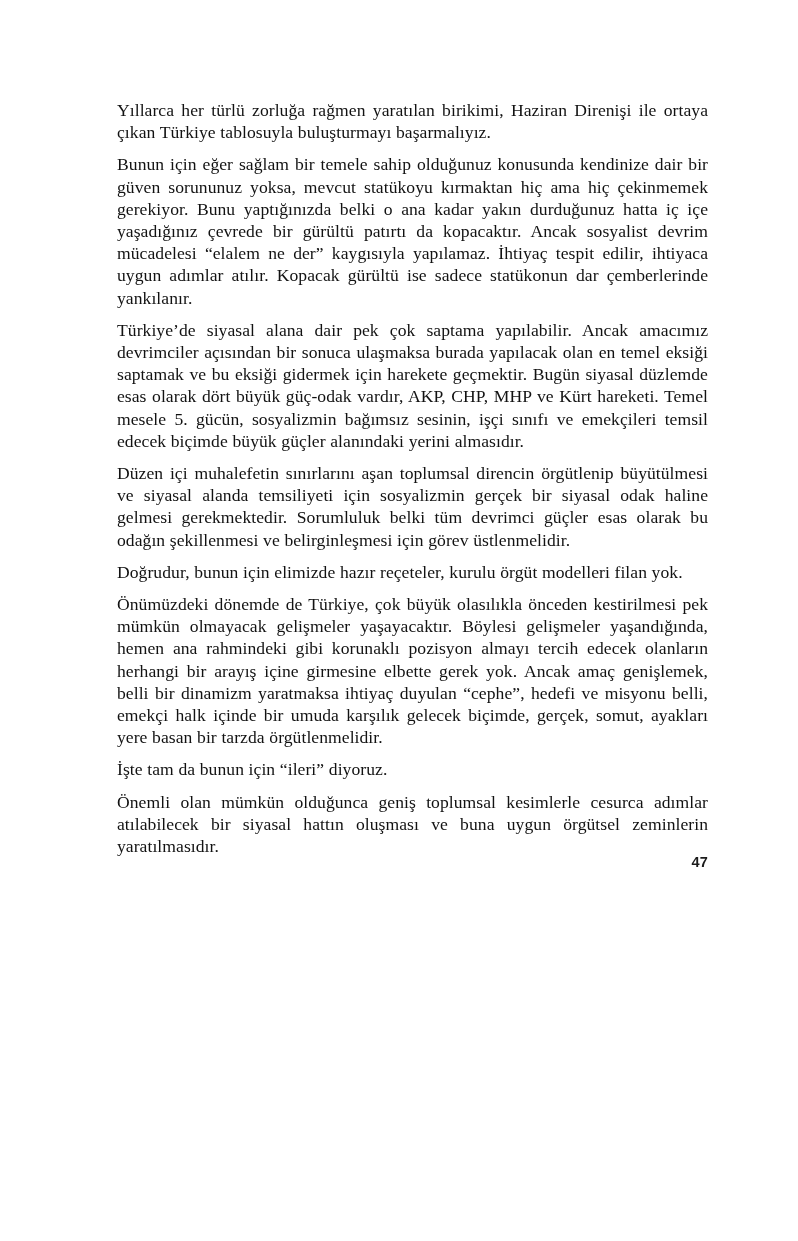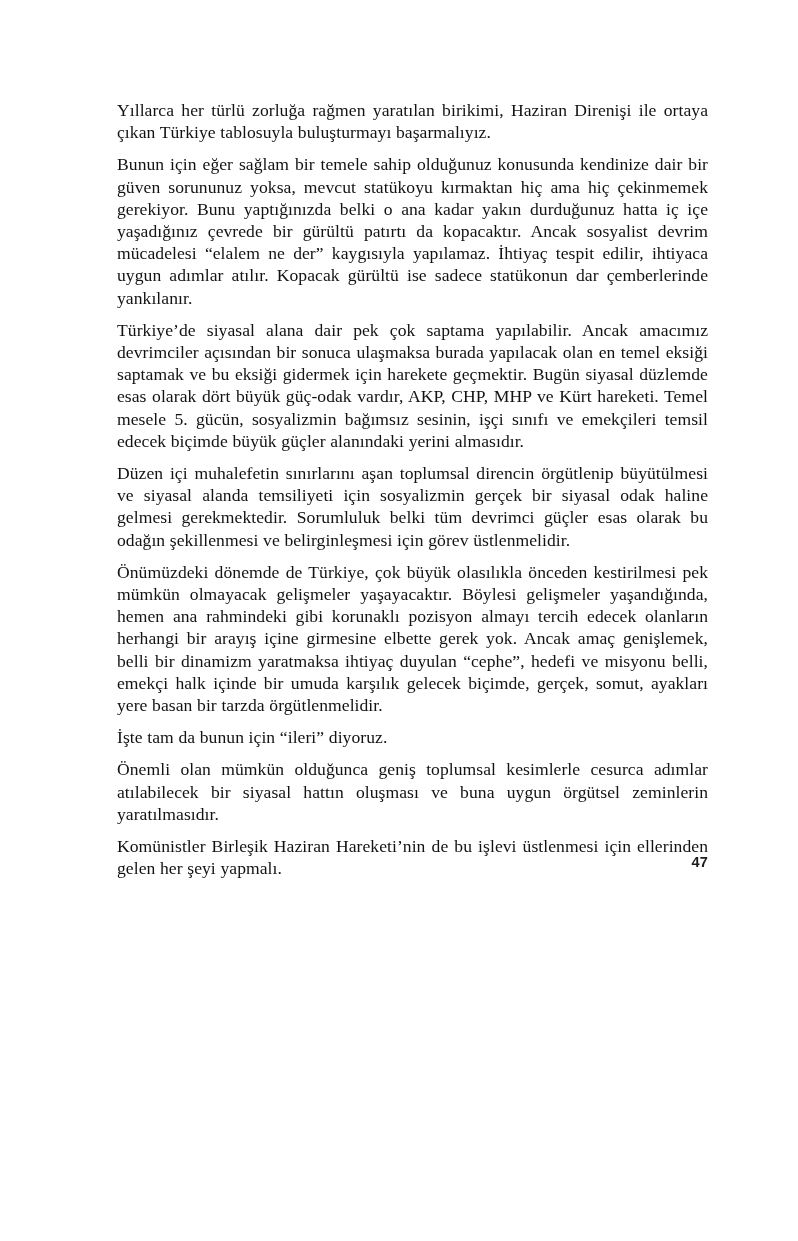--- a/index.html
+++ b/index.html
@@ -57,21 +57,21 @@
 </head>
 <body>
 
 <div class="page">
 
   <div class="text-column">
     <p class="para">Yıllarca her türlü zorluğa rağmen yaratılan birikimi, Haziran Direnişi ile ortaya çıkan Türkiye tablosuyla buluşturmayı başarmalıyız.</p>
     <p class="para">Bunun için eğer sağlam bir temele sahip olduğunuz konusunda kendinize dair bir güven sorununuz yoksa, mevcut statükoyu kırmaktan hiç ama hiç çekinmemek gerekiyor. Bunu yaptığınızda belki o ana kadar yakın durduğunuz hatta iç içe yaşadığınız çevrede bir gürültü patırtı da kopacaktır. Ancak sosyalist devrim mücadelesi “elalem ne der” kaygısıyla yapılamaz. İhtiyaç tespit edilir, ihtiyaca uygun adımlar atılır. Kopacak gürültü ise sadece statükonun dar çemberlerinde yankılanır.</p>
     <p class="para">Türkiye’de siyasal alana dair pek çok saptama yapılabilir. Ancak amacımız devrimciler açısından bir sonuca ulaşmaksa burada yapılacak olan en temel eksiği saptamak ve bu eksiği gidermek için harekete geçmektir. Bugün siyasal düzlemde esas olarak dört büyük güç-odak vardır, AKP, CHP, MHP ve Kürt hareketi. Temel mesele 5. gücün, sosyalizmin bağımsız sesinin, işçi sınıfı ve emekçileri temsil edecek biçimde büyük güçler alanındaki yerini almasıdır.</p>
     <p class="para">Düzen içi muhalefetin sınırlarını aşan toplumsal direncin örgütlenip büyütülmesi ve siyasal alanda temsiliyeti için sosyalizmin gerçek bir siyasal odak haline gelmesi gerekmektedir. Sorumluluk belki tüm devrimci güçler esas olarak bu odağın şekillenmesi ve belirginleşmesi için görev üstlenmelidir.</p>
+    <p class="para">Doğrudur, bunun için elimizde hazır reçeteler, kurulu örgüt modelleri filan yok.</p>
     <p class="para">Önümüzdeki dönemde de Türkiye, çok büyük olasılıkla önceden kestirilmesi pek mümkün olmayacak gelişmeler yaşayacaktır. Böylesi gelişmeler yaşandığında, hemen ana rahmindeki gibi korunaklı pozisyon almayı tercih edecek olanların herhangi bir arayış içine girmesine elbette gerek yok. Ancak amaç genişlemek, belli bir dinamizm yaratmaksa ihtiyaç duyulan “cephe”, hedefi ve misyonu belli, emekçi halk içinde bir umuda karşılık gelecek biçimde, gerçek, somut, ayakları yere basan bir tarzda örgütlenmelidir.</p>
     <p class="para">İşte tam da bunun için “ileri” diyoruz.</p>
     <p class="para">Önemli olan mümkün olduğunca geniş toplumsal kesimlerle cesurca adımlar atılabilecek bir siyasal hattın oluşması ve buna uygun örgütsel zeminlerin yaratılmasıdır.</p>
-    <p class="para">Komünistler Birleşik Haziran Hareketi’nin de bu işlevi üstlenmesi için ellerinden gelen her şeyi yapmalı.</p>
   </div>
 
   <div class="page-number">47</div>
 
 </div>
 
 </body></html>

